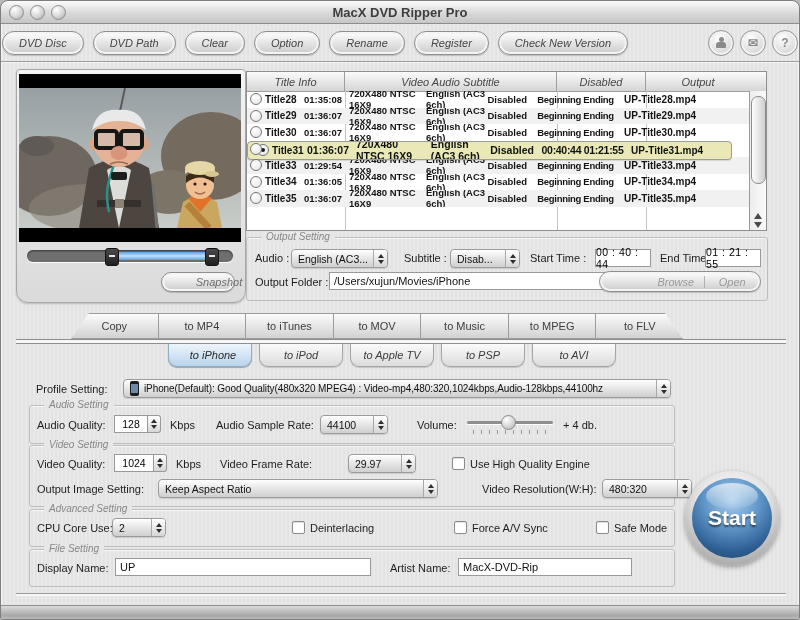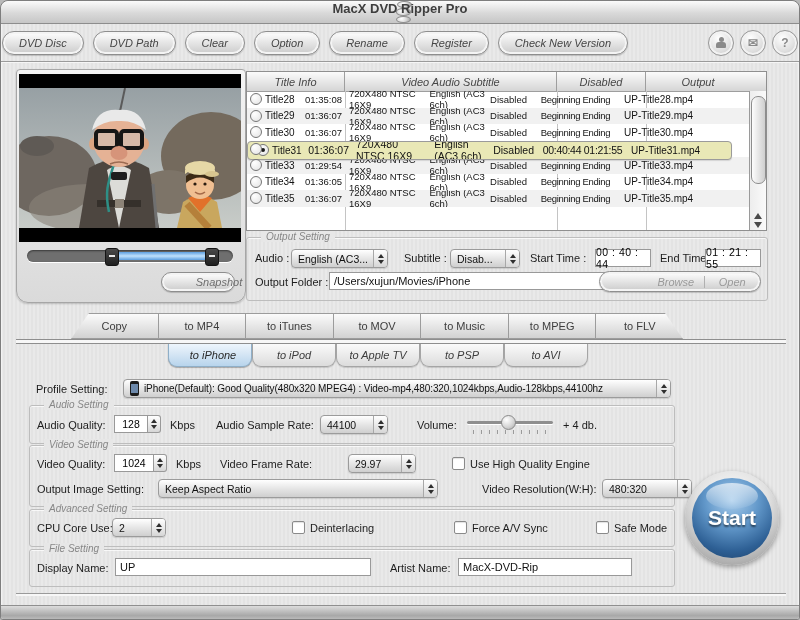--- a/index.html
+++ b/index.html
@@ -2,21 +2,21 @@
 <html><head>
 <meta charset="utf-8">
 <style>
   html,body{margin:0;padding:0;width:800px;height:620px;background:#b9b9b9;
     font-family:"Liberation Sans",sans-serif;-webkit-user-select:none;user-select:none;overflow:hidden;}
   #window{position:absolute;inset:0;background:repeating-linear-gradient(90deg,#e9e9e9 0 2px,#e3e3e3 2px 4px);
     border:1px solid #7e7e7e;border-radius:8px 8px 3px 3px;overflow:hidden;box-shadow:inset 0 0 0 1px #f2f2f2;}
   
   #titlebar{position:absolute;left:0;top:0;width:100%;height:22px;
     background:linear-gradient(#fbfbfb,#d9d9d9 55%,#c6c6c6);border-bottom:1px solid #8d8d8d;
-    display:flex;align-items:center;border-radius:8px 8px 0 0;flex-direction:column;}
+    display:flex;align-items:center;border-radius:8px 8px 0 0;}
   .tlight{width:13px;height:13px;border-radius:50%;border:1px solid #8f8f8f;margin-left:6px;
     background:radial-gradient(circle at 35% 28%,#ffffff,#d6d6d6 55%,#a2a2a2);}
   .tlight:first-child{margin-left:8px;}
   #win-title{position:absolute;left:0;right:0;text-align:center;font-size:13px;font-weight:bold;color:#3e3e3e;}
   
   #toolbar{position:absolute;left:0;top:23px;width:100%;height:38px;display:flex;align-items:center;
     padding:0 1px;box-sizing:border-box;border-bottom:1px solid #9b9b9b;box-shadow:0 1px 0 #f6f6f6;}
   .caps{border:1px solid #8e8e8e;border-radius:999px;
     background:linear-gradient(#ffffff,#e2e2e2 55%,#cbcbcb);
     box-shadow:inset 0 0 0 2px #f4f4f4,0 1px 1px rgba(0,0,0,.18);
@@ -50,21 +50,21 @@
   
   #title-table{position:absolute;left:245px;top:70px;width:521px;height:160px;background:#fff;
     border:1px solid #8f8f8f;box-sizing:border-box;}
   #thead{display:flex;height:19px;background:linear-gradient(#fbfbfb,#d5d5d5);border-bottom:1px solid #9e9e9e;}
   .hcell{font-style:italic;font-size:11px;color:#474747;display:flex;align-items:center;justify-content:center;
     border-right:1px solid #9e9e9e;box-sizing:border-box;}
   .hcell:last-child{border-right:none;}
   .w1{width:98px;}.w2{width:212px;}.w3{width:89px;}.w4{width:104px;}
   #tbody{position:absolute;left:0;top:19px;width:502px;bottom:0;overflow:hidden;}
   .colline{position:absolute;top:19px;bottom:0;width:1px;background:#c4c4c4;}
-  .trow{display:flex;height:16.5px;align-items:center;font-size:9.5px;color:#141414;}
+  .trow{display:flex;height:16.5px;align-items:center;font-size:9.5px;color:#141414;font-weight:bold;}
   .trow.alt{background:#f1f1f1;}
   .trow.sel{background:#e9e8b6;}
   .cell{display:flex;align-items:center;box-sizing:border-box;height:100%;overflow:hidden;}
   .c1{width:98px;padding:0 3px;}
   .c2{width:186px;padding:0 4px;}
   .c3{width:89px;justify-content:center;letter-spacing:-0.3px;}
   .c4{width:104px;padding:0 4px;font-size:10px;}
   .radio{width:10px;height:10px;min-width:10px;border:1px solid #767676;border-radius:50%;
     background:radial-gradient(circle at 35% 30%,#fff,#e2e2e2);position:relative;margin-right:3px;}
   .radio.on::after{content:"";position:absolute;left:3px;top:3px;width:4px;height:4px;border-radius:50%;background:#1a1a1a;}
@@ -114,21 +114,21 @@
   #browse-open .half:first-child{border-right:1px solid #b0b0b0;}
   
   #tabs-row1{position:absolute;left:70px;top:312px;width:612px;height:26px;display:flex;
     background:linear-gradient(#fdfdfd,#d0d0d0);clip-path:polygon(18px 0,calc(100% - 18px) 0,100% 100%,0 100%);
     box-shadow:inset 0 1px 0 #9c9c9c,inset 0 -1px 0 #9c9c9c;}
   .tab1{flex:1;display:flex;align-items:center;justify-content:center;font-size:11px;
     color:#3d3d3d;border-right:1px solid #9c9c9c;}
   .tab1.last{border-right:none;}
   #tabs-divider{position:absolute;left:15px;top:338px;width:770px;height:3px;background:#f7f7f7;
     border-top:1px solid #8e8e8e;border-bottom:1px solid #8e8e8e;box-sizing:content-box;}
-  #tabs-row2{position:absolute;left:125px;top:343px;height:23px;display:flex;padding-left:42px;}
+  #tabs-row2{position:absolute;left:125px;top:343px;height:23px;display:flex;gap:7px;padding-left:42px;}
   .tab2{width:84px;height:100%;box-sizing:border-box;border:1px solid #a5a5a5;border-top:none;
     border-radius:0 0 9px 9px;background:linear-gradient(#fafafa,#dcdcdc);
     display:flex;align-items:center;justify-content:center;font-style:italic;font-size:11px;color:#3d3d3d;
     box-shadow:0 1px 1px rgba(0,0,0,.15);}
   .tab2.sel{background:linear-gradient(#eef5fc,#b8d4ec);border-color:#8fafc8;color:#2a2a2a;}
   
   #profile-select{left:122px;top:378px;width:548px;}
   .dev-ic{width:9px;height:15px;min-width:9px;background:#1c1c1c;border-radius:2px;margin-right:5px;position:relative;}
   .dev-ic::after{content:"";position:absolute;left:1px;top:2.5px;width:7px;height:9px;background:#6d89ab;}
   #profile-select .grow{font-size:10px;letter-spacing:-0.1px;}

